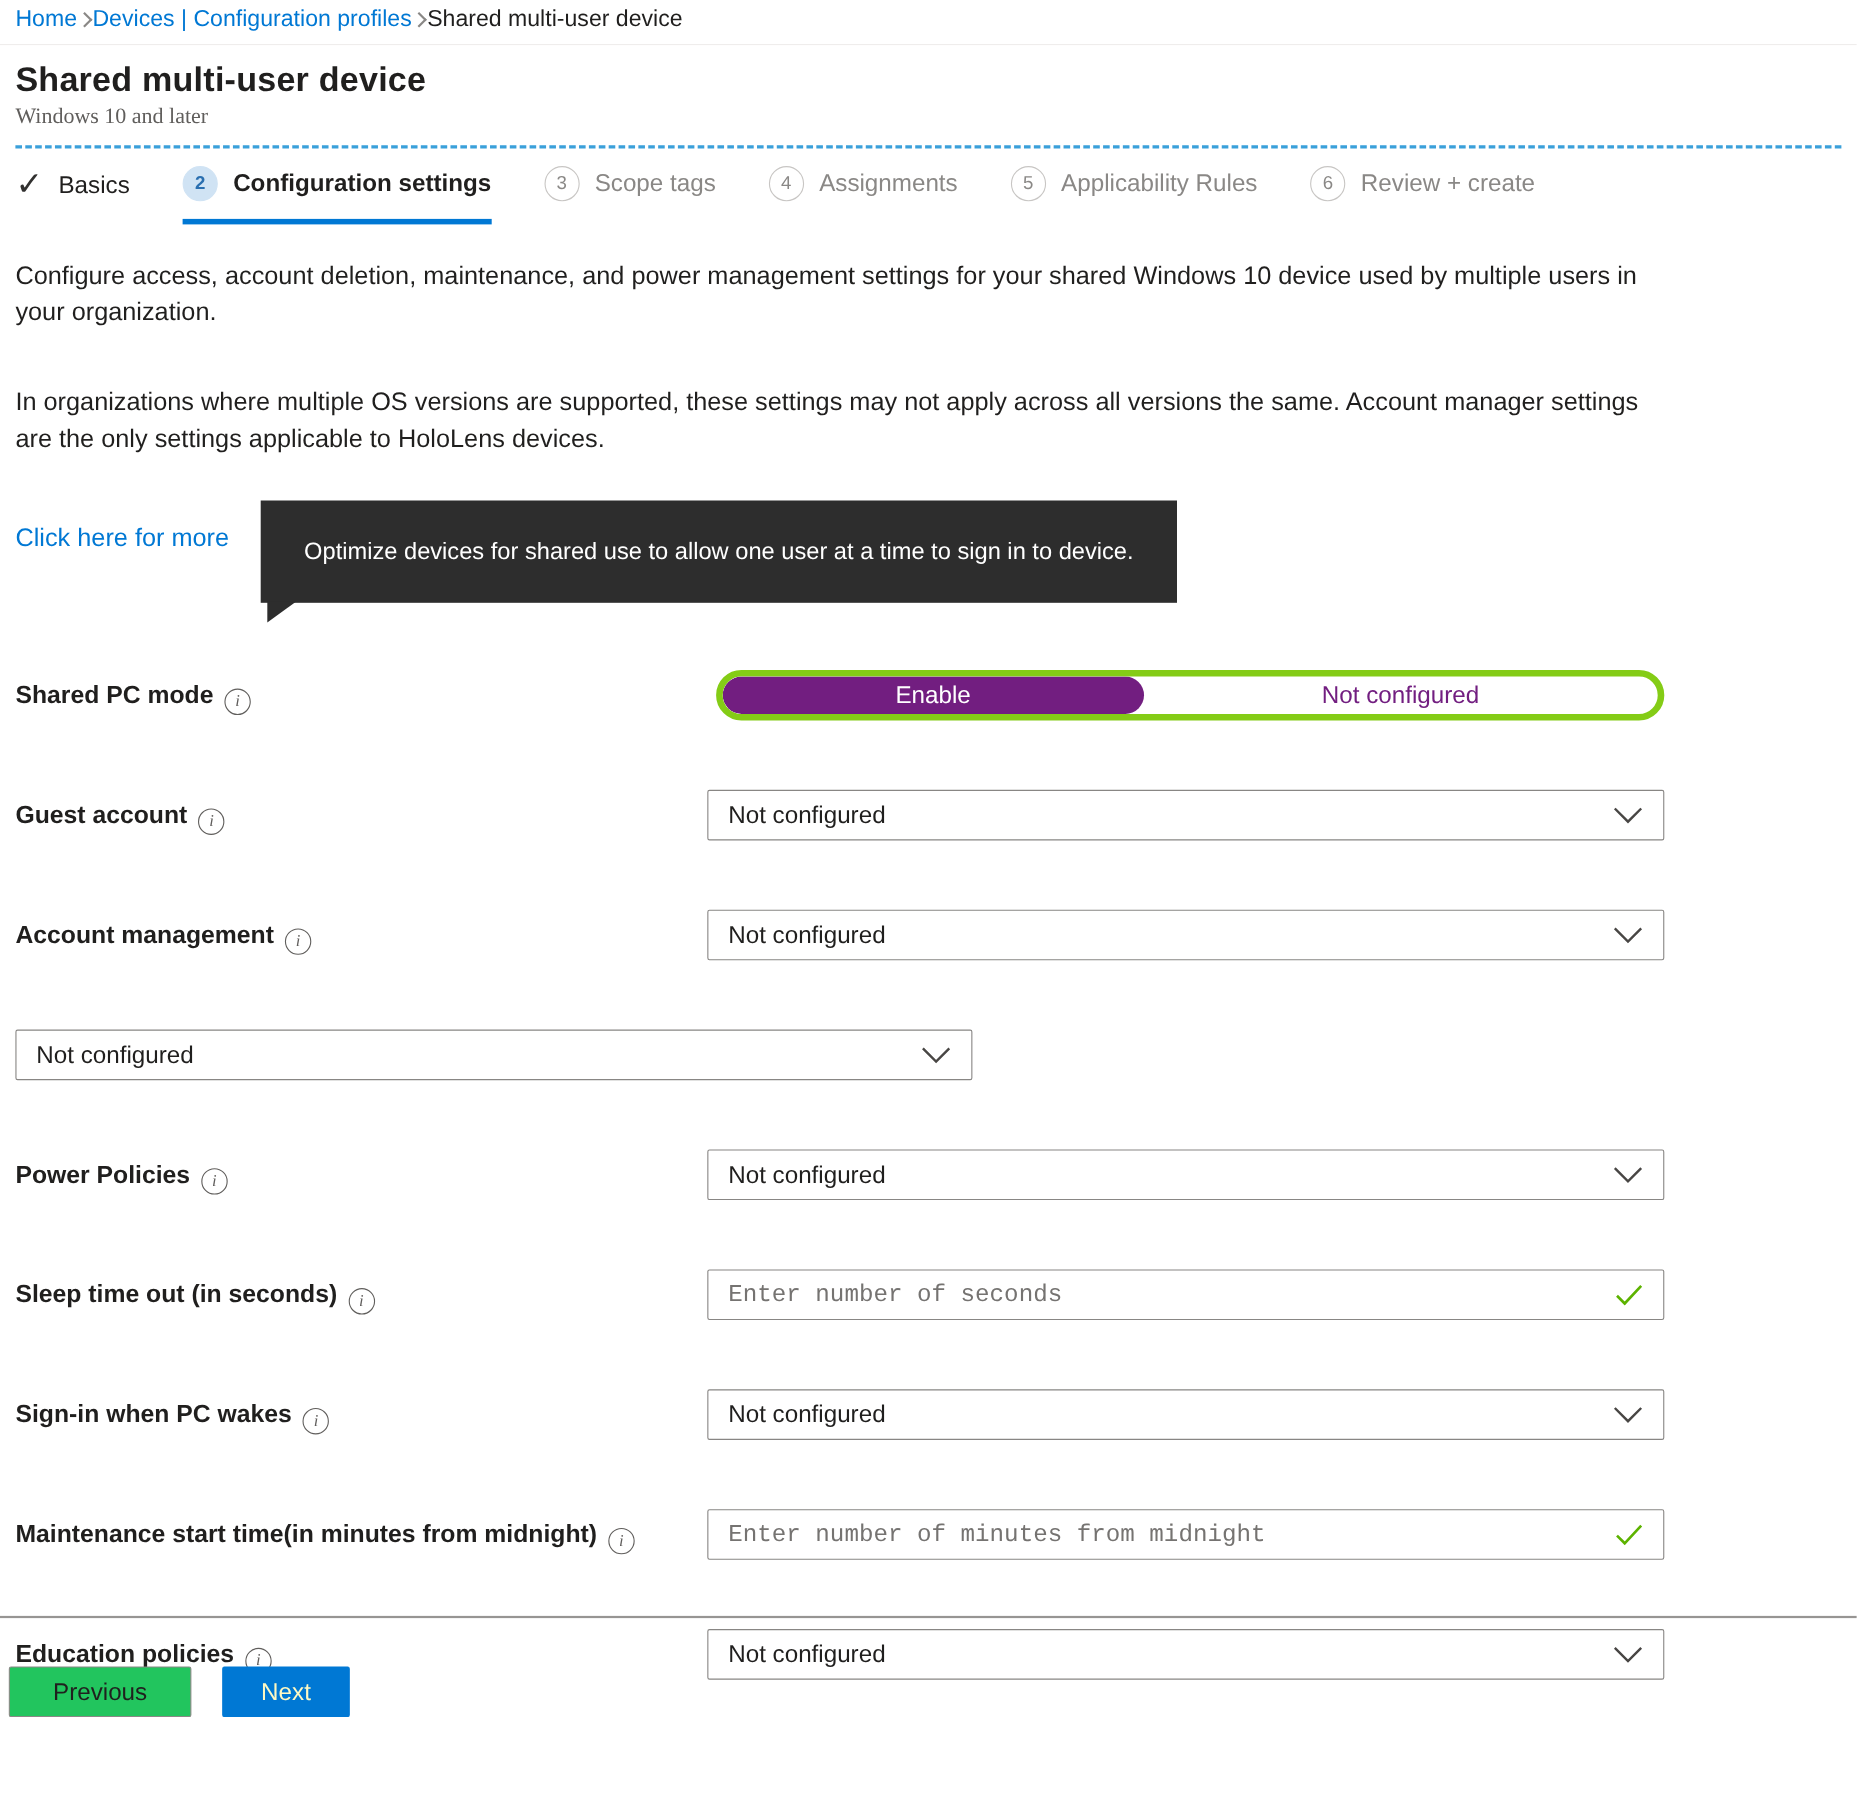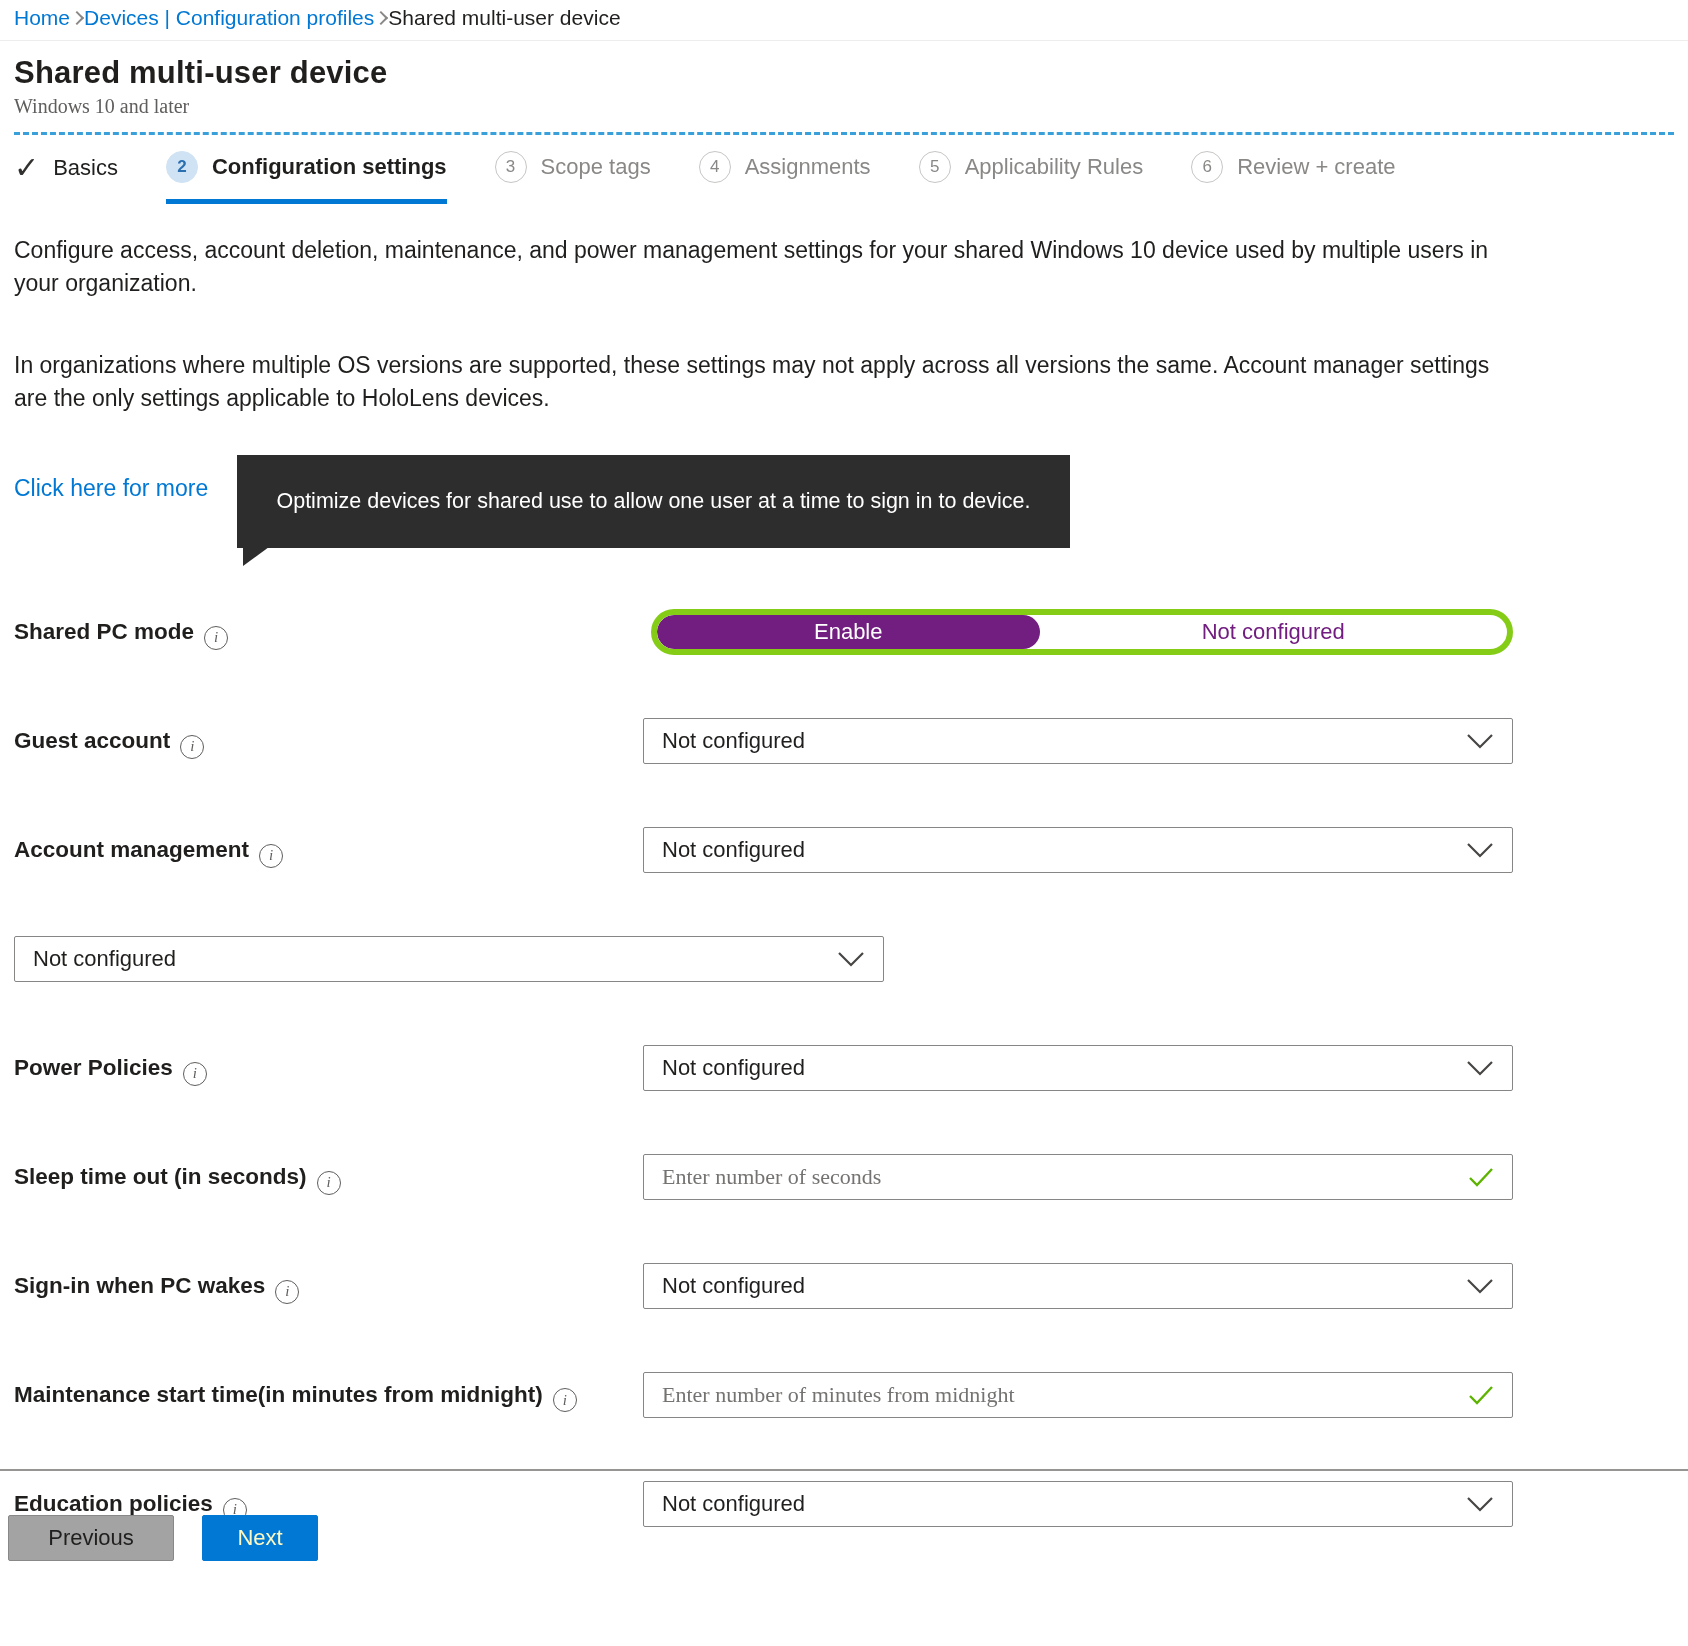--- a/index.html
+++ b/index.html
@@ -65,32 +65,32 @@
                align-items:center; justify-content:center; font-size:22px; cursor:pointer; }
   .toggle-off { flex:1; display:flex; align-items:center; justify-content:center;
                 color:#721E80; font-size:22px; cursor:pointer; }
 
   
   .dropdown, .text-field { height:46px; border:1.5px solid #888684; border-radius:2px; background:#fff;
             display:flex; align-items:center; padding:0 18px; font-size:22px; cursor:pointer; position:relative; }
   .dropdown .value { flex:1; color:#201f1e; }
   .dd-chevron { flex:0 0 auto; }
   .text-field input { flex:1; border:none; outline:none; font-size:22px; height:40px;
-                      font-family:Liberation Serif, serif; color:#201f1e; background:transparent; }
+                      font-family:Liberation Mono, monospace; color:#201f1e; background:transparent; }
   .text-field input::placeholder { color:#757371; opacity:1; }
   .valid-icon { flex:0 0 auto; margin-left:12px; }
 
   .maintenance .row-label { line-height:1.6; }
 
   
   .footer-divider { border-top:2px solid #979593; margin-top:-58px; }
   .footer { display:flex; gap:28px; padding:44px 8px 0; align-items:center; }
   .btn { height:46px; font-size:22px; display:flex; align-items:center; justify-content:center;
          border-radius:2px; cursor:pointer; font-family:inherit; }
-  .btn-previous { width:166px; background:#a3a3a3; border:1px solid #8a8886; color:#201f1e; }
+  .btn-previous { width:166px; background:#22c55e; border:1px solid #8a8886; color:#201f1e; }
   .btn-next { width:116px; background:#0078D4; border:1px solid #0078D4; color:#fef9c3; }
 </style>
 </head>
 <body>
 
 <div class="breadcrumb">
   <a>Home</a>
   <span class="crumb-chevron"></span>
   <a>Devices | Configuration profiles</a>
   <span class="crumb-chevron"></span>

